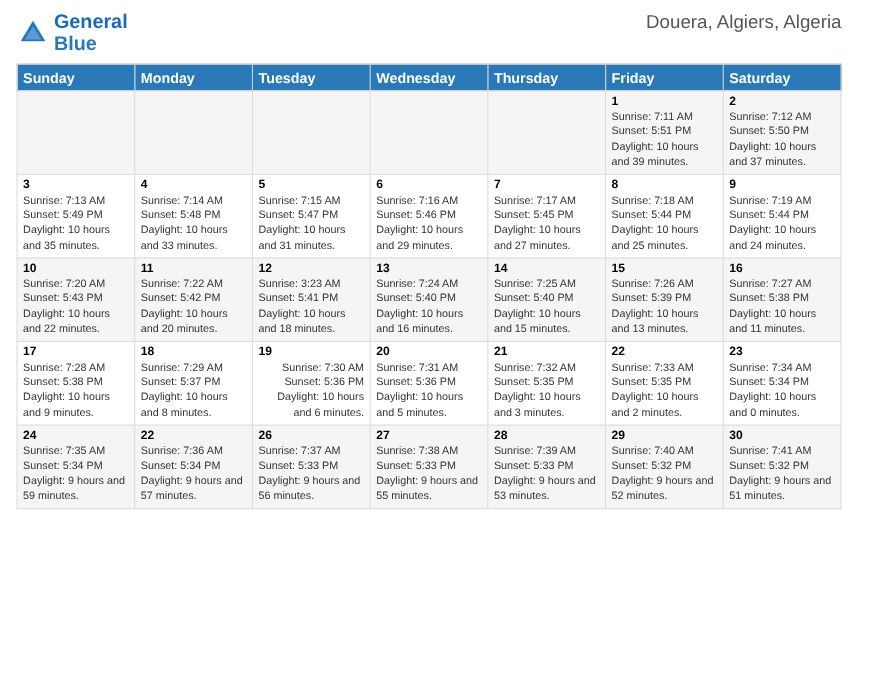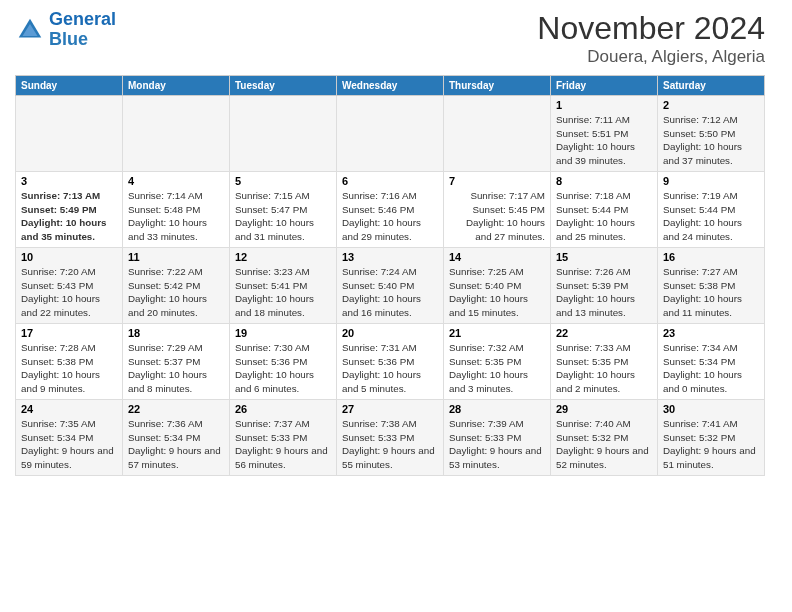--- a/index.html
+++ b/index.html
@@ -53,21 +53,21 @@
     table {
       width: 100%;
       border-collapse: collapse;
       font-size: 10.5px;
     }
     thead tr th {
       background-color: #2979b8;
       color: #fff;
       padding: 4px 5px;
       text-align: left;
-      font-size: 10px;
+      font-size: 13px;
       font-weight: bold;
       border: 1px solid #ccc;
     }
     tbody tr td {
       border: 1px solid #ddd;
       padding: 3px 5px;
       vertical-align: top;
       width: calc(100% / 7);
       height: 76px;
       background: #fff;
@@ -102,21 +102,20 @@
       <svg class="logo-icon" viewBox="0 0 40 40">
         <polygon points="20,5 35,30 5,30" fill="#2979b8"></polygon>
         <polygon points="20,12 30,28 10,28" fill="#5b9bd5"></polygon>
       </svg>
       <div class="logo-text">
         <div><span>General</span></div>
         <div><span style="color:#2979b8">Blue</span></div>
       </div>
     </div>
     <div class="title-block">
-      <div class="month-title">November 2024</div>
       <div class="location">Douera, Algiers, Algeria</div>
     </div>
   </div>
 
   <table>
     <thead>
       <tr id="weekday-header">
           <th>Sunday</th>
           <th>Monday</th>
           <th>Tuesday</th>
@@ -142,21 +141,21 @@
           <td>
             <span class="day-num">2</span>
             <div class="day-info" style="white-space: pre-line;">Sunrise: 7:12 AM
 Sunset: 5:50 PM
 Daylight: 10 hours and 37 minutes.</div>
           </td>
         </tr>
         <tr>
           <td>
             <span class="day-num">3</span>
-            <div class="day-info" style="white-space: pre-line; font-weight: bold;">Sunrise: 7:13 AM
+            <div class="day-info" style="white-space: pre-line;">Sunrise: 7:13 AM
 Sunset: 5:49 PM
 Daylight: 10 hours and 35 minutes.</div>
           </td>
           <td>
             <span class="day-num">4</span>
             <div class="day-info" style="white-space: pre-line;">Sunrise: 7:14 AM
 Sunset: 5:48 PM
 Daylight: 10 hours and 33 minutes.</div>
           </td>
           <td>
@@ -166,21 +165,21 @@
 Daylight: 10 hours and 31 minutes.</div>
           </td>
           <td>
             <span class="day-num">6</span>
             <div class="day-info" style="white-space: pre-line;">Sunrise: 7:16 AM
 Sunset: 5:46 PM
 Daylight: 10 hours and 29 minutes.</div>
           </td>
           <td>
             <span class="day-num">7</span>
-            <div class="day-info" style="white-space: pre-line; text-align: right;">Sunrise: 7:17 AM
+            <div class="day-info" style="white-space: pre-line;">Sunrise: 7:17 AM
 Sunset: 5:45 PM
 Daylight: 10 hours and 27 minutes.</div>
           </td>
           <td>
             <span class="day-num">8</span>
             <div class="day-info" style="white-space: pre-line;">Sunrise: 7:18 AM
 Sunset: 5:44 PM
 Daylight: 10 hours and 25 minutes.</div>
           </td>
           <td>
@@ -242,21 +241,21 @@
 Daylight: 10 hours and 9 minutes.</div>
           </td>
           <td>
             <span class="day-num">18</span>
             <div class="day-info" style="white-space: pre-line;">Sunrise: 7:29 AM
 Sunset: 5:37 PM
 Daylight: 10 hours and 8 minutes.</div>
           </td>
           <td>
             <span class="day-num">19</span>
-            <div class="day-info" style="white-space: pre-line;">Sunrise: 7:30 AM
+            <div class="day-info" style="white-space: pre-line; text-align: right;">Sunrise: 7:30 AM
 Sunset: 5:36 PM
 Daylight: 10 hours and 6 minutes.</div>
           </td>
           <td>
             <span class="day-num">20</span>
             <div class="day-info" style="white-space: pre-line;">Sunrise: 7:31 AM
 Sunset: 5:36 PM
 Daylight: 10 hours and 5 minutes.</div>
           </td>
           <td>

